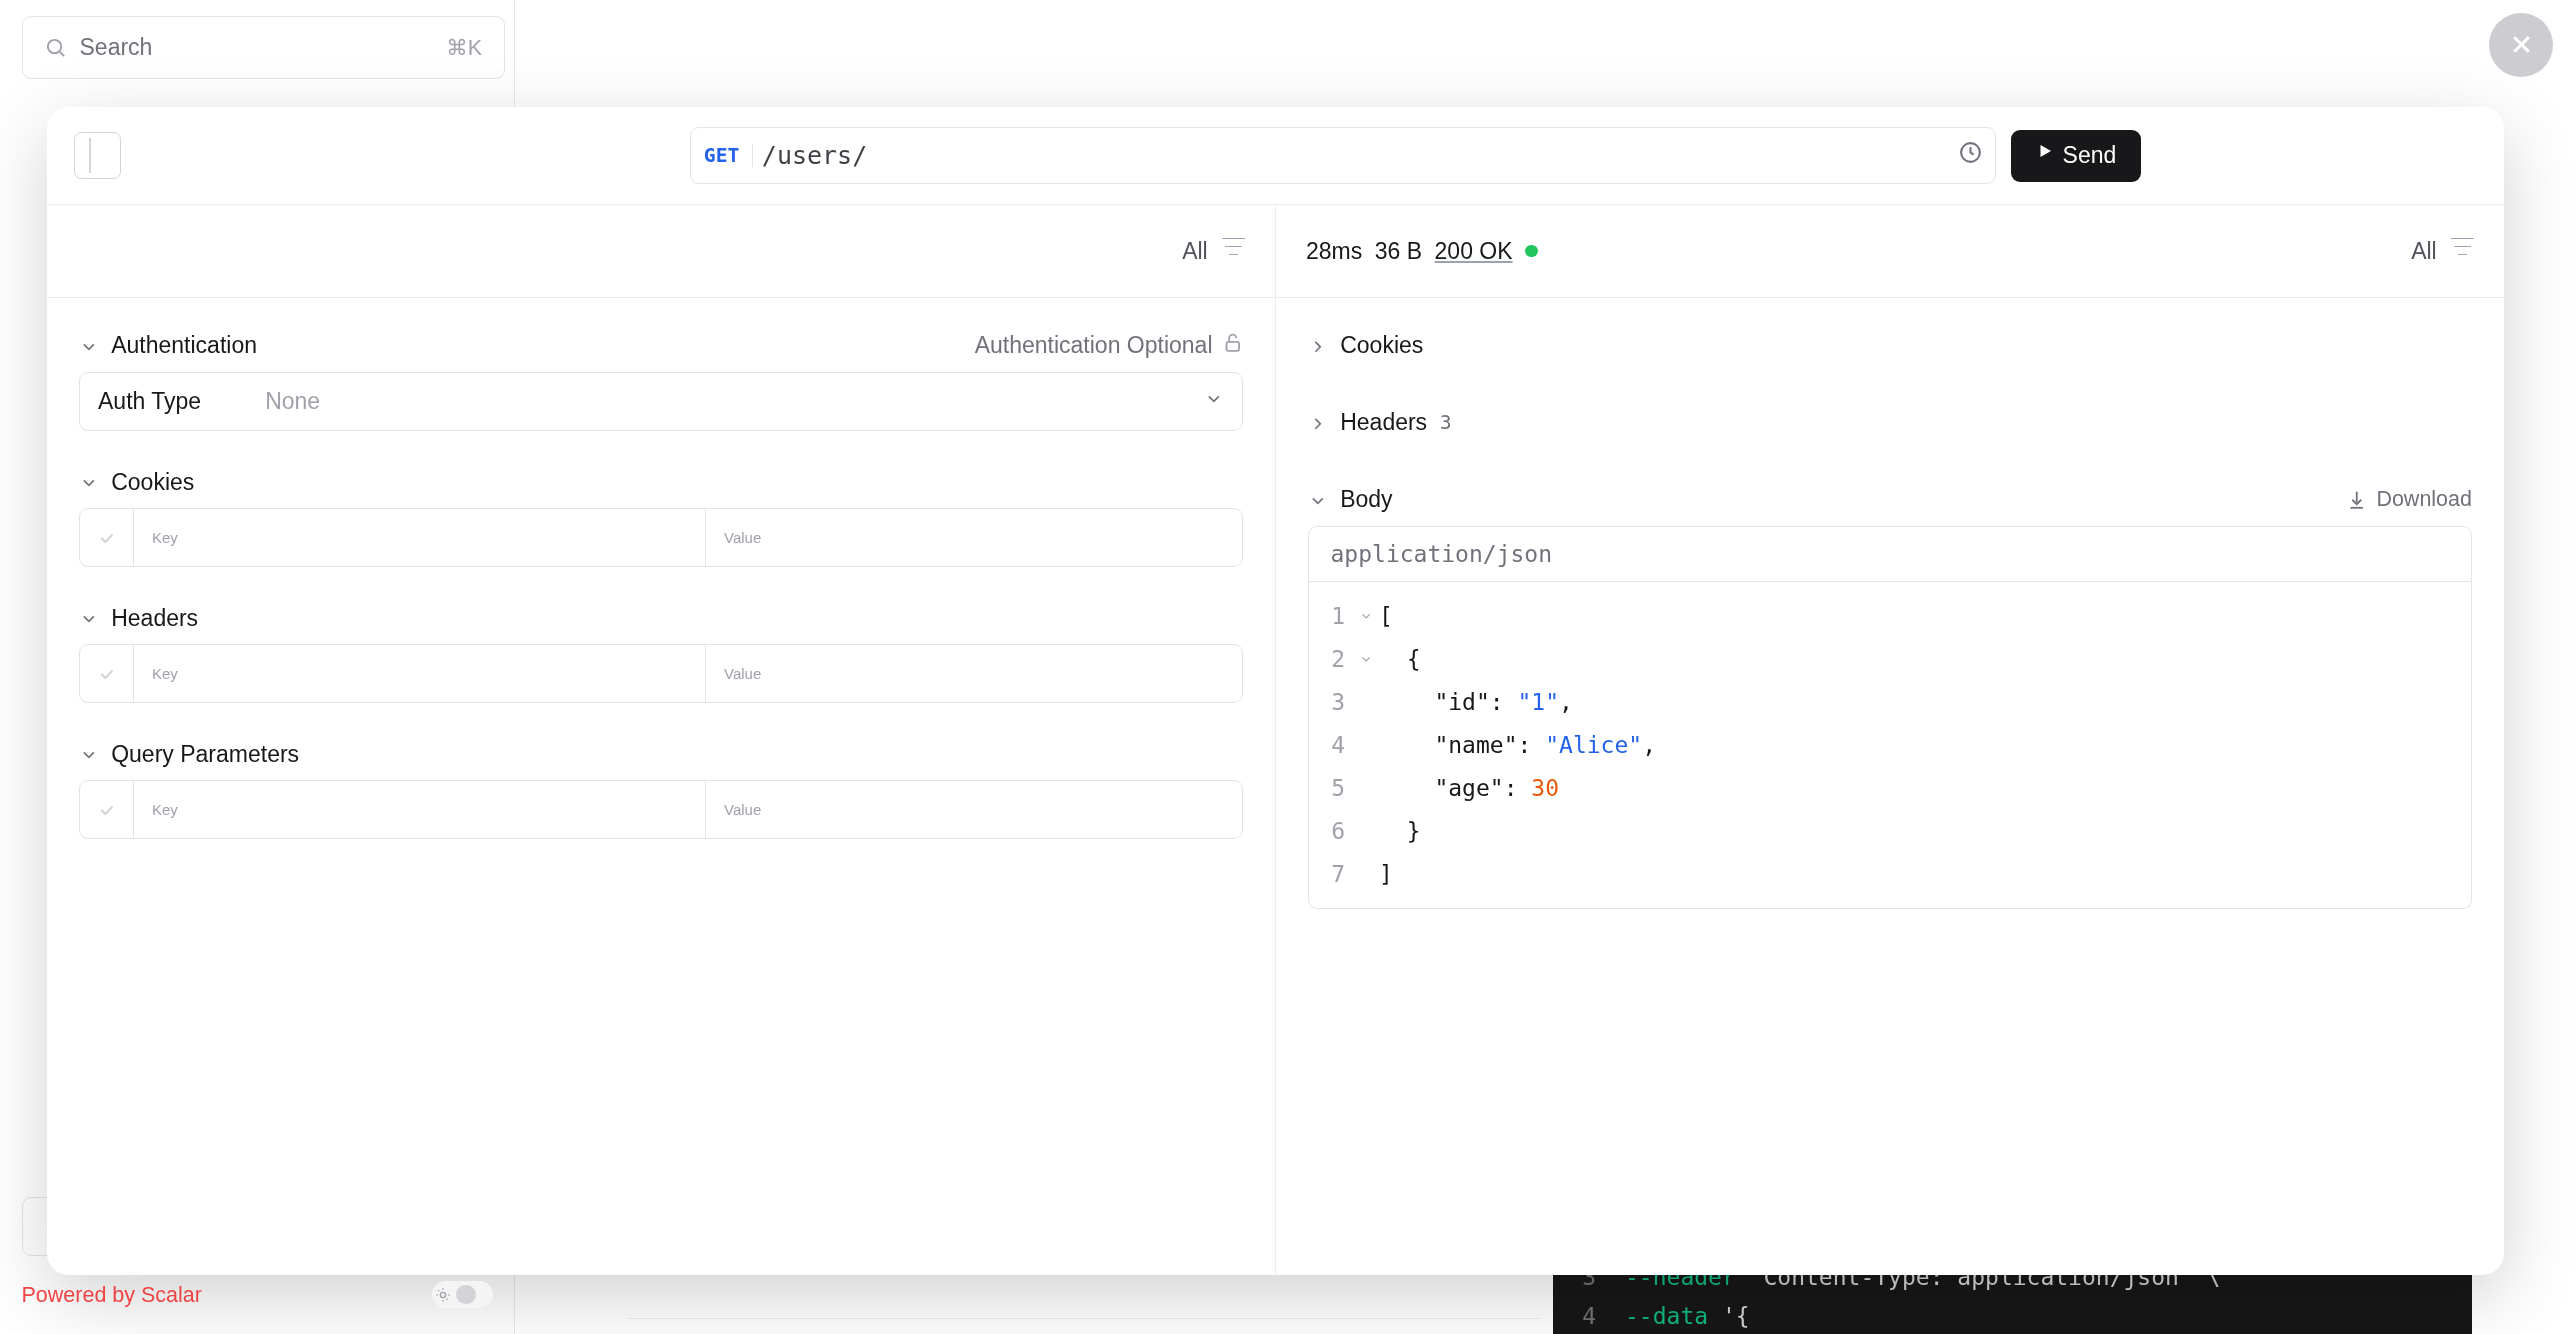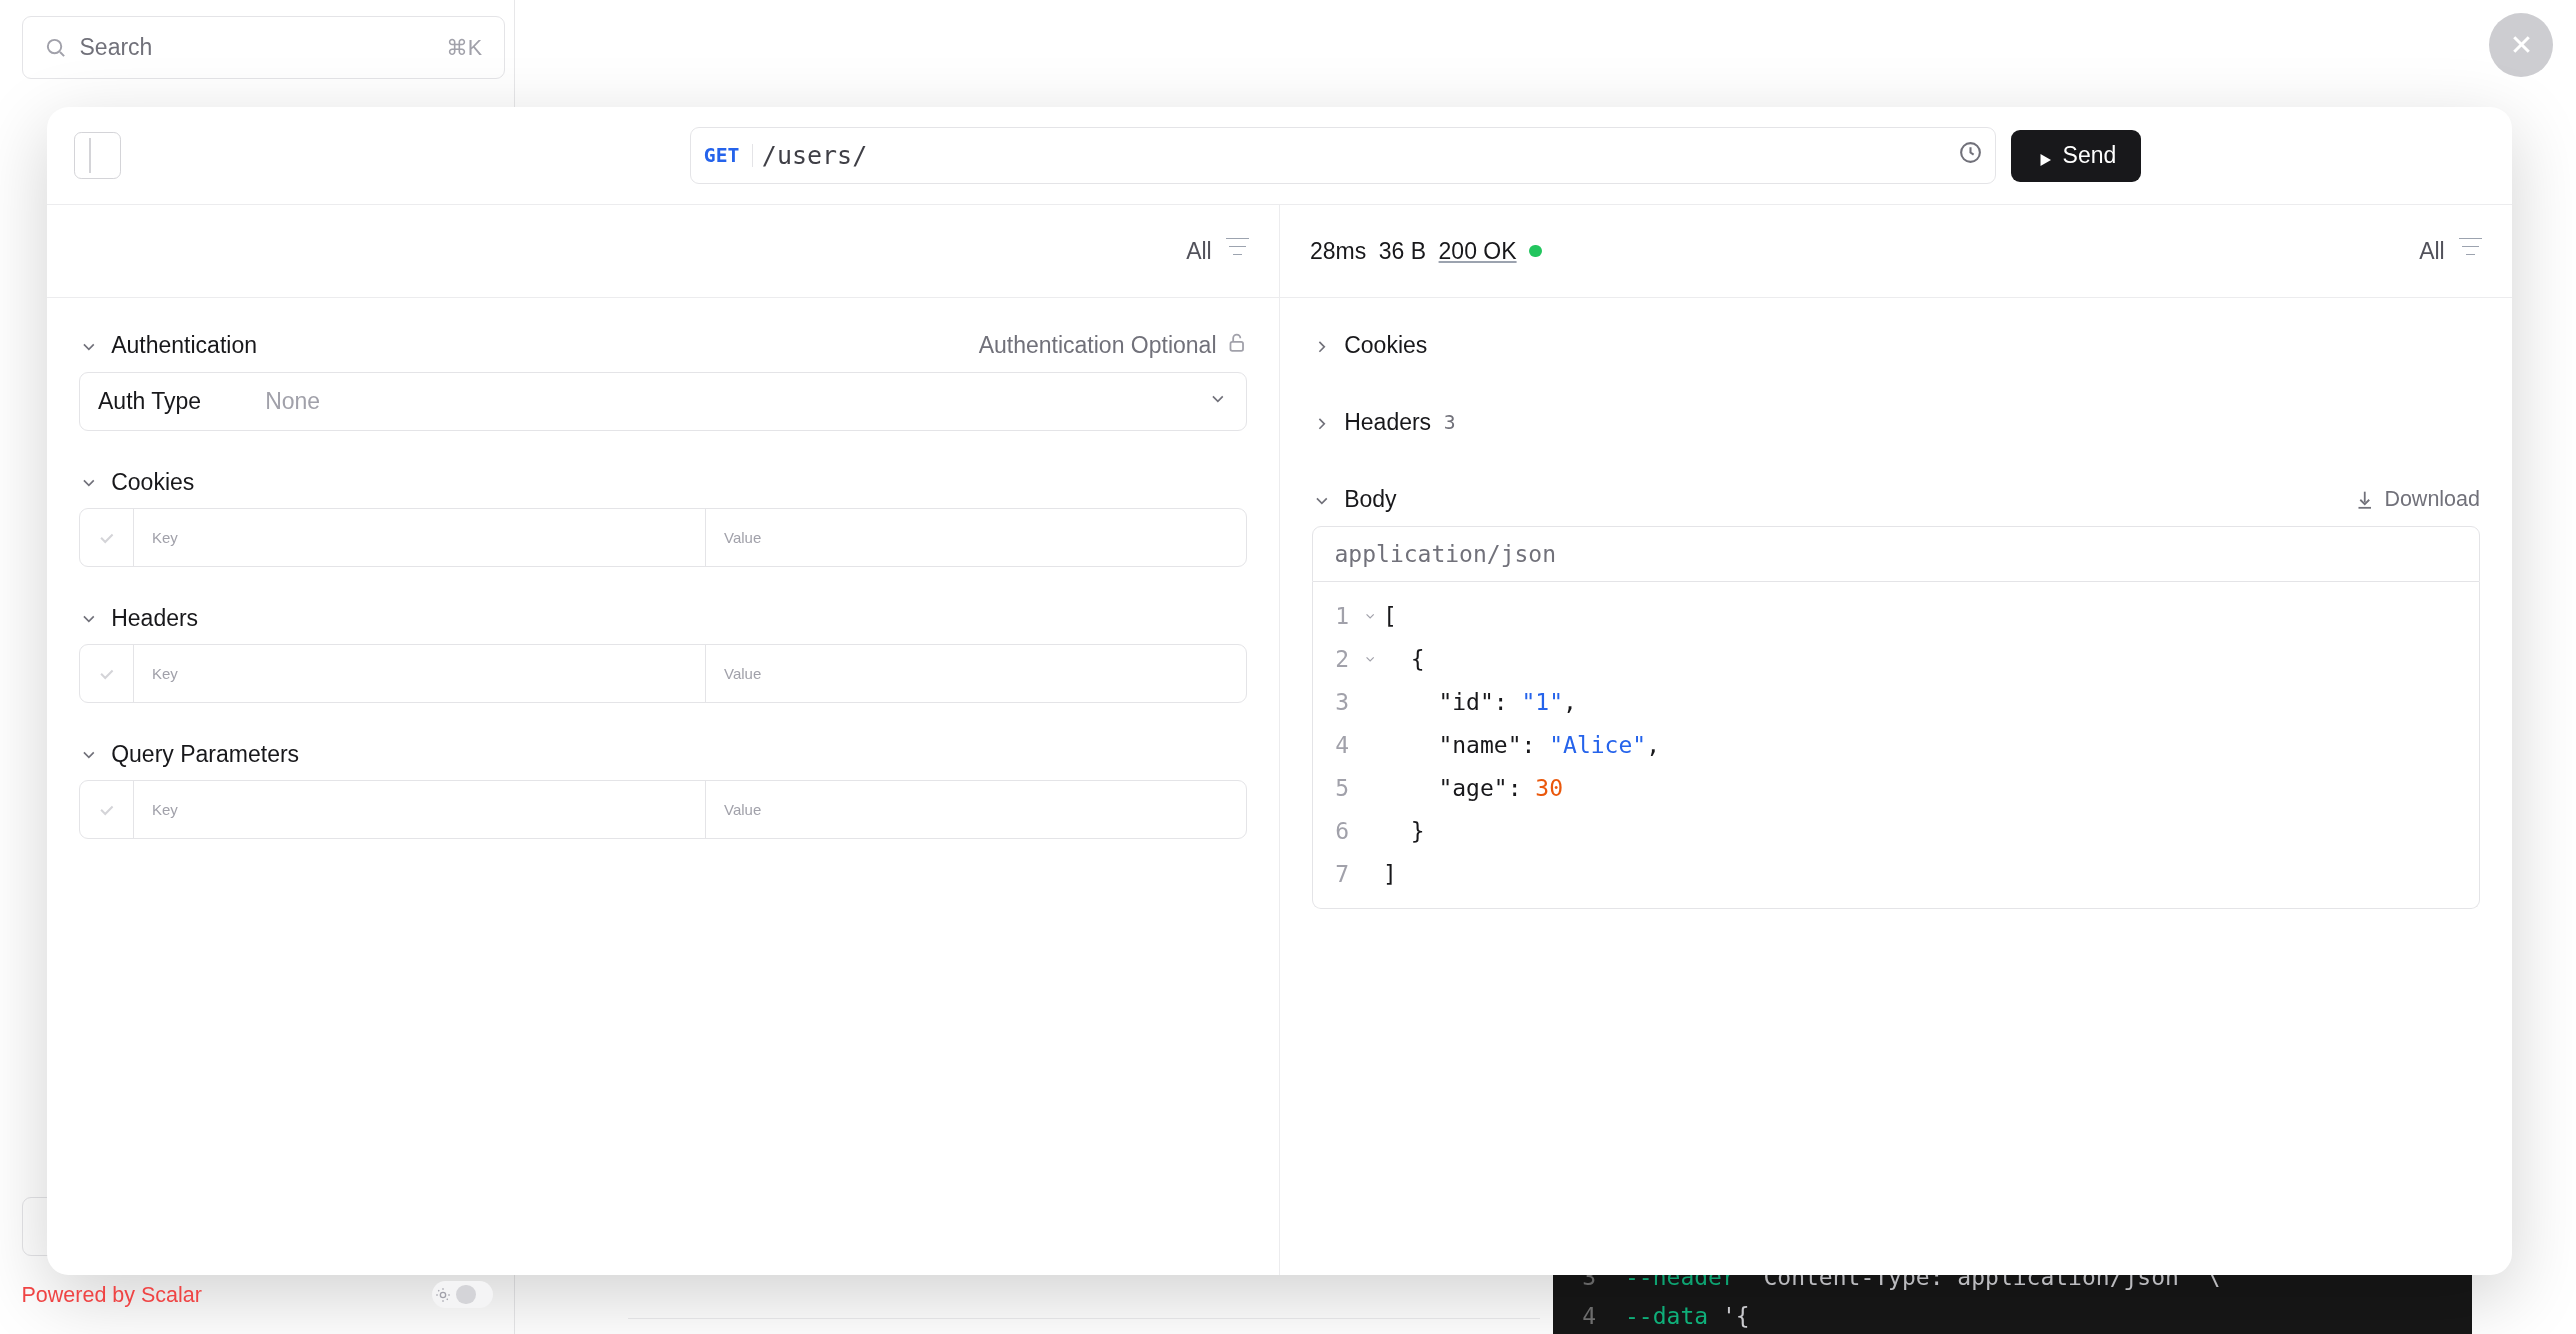--- a/index.html
+++ b/index.html
@@ -114,21 +114,21 @@
   background: rgba(113,113,122,0.35);
   display: flex;
   align-items: center; justify-content: center;
   color: #fff;
 }
 
 
 .modal {
   position: absolute;
   left: 47px; top: 107px;
-  right: 64px;
+  right: 72px;
   height: 1168px;
   background: #fff;
   border-radius: 21.5px;
   box-shadow: 0 21.5px 72px rgba(0,0,0,0.18);
   display: flex;
   flex-direction: column;
   overflow: hidden;
 }
 .modal-top {
   height: 98px;
@@ -176,21 +176,21 @@
   font-size: 25px;
   color: #3f3f46;
 }
 .history-icon { margin-left: auto; color: #71717a; }
 .send-btn {
   background: #18181b;
   color: #fff;
   border-radius: 9px;
   padding: 12.5px 25px;
   display: flex;
-  align-items: flex-end;
+  align-items: flex-start;
   gap: 9px;
   font-size: 23px;
   font-weight: 500;
 }
 
 .modal-body { flex: 1; display: flex; min-height: 0;}
 .req-pane, .res-pane { flex: 1; display: flex; flex-direction: column;}
 .req-pane { border-right: 0.9px solid #ececee;}
 
 .pane-head {

